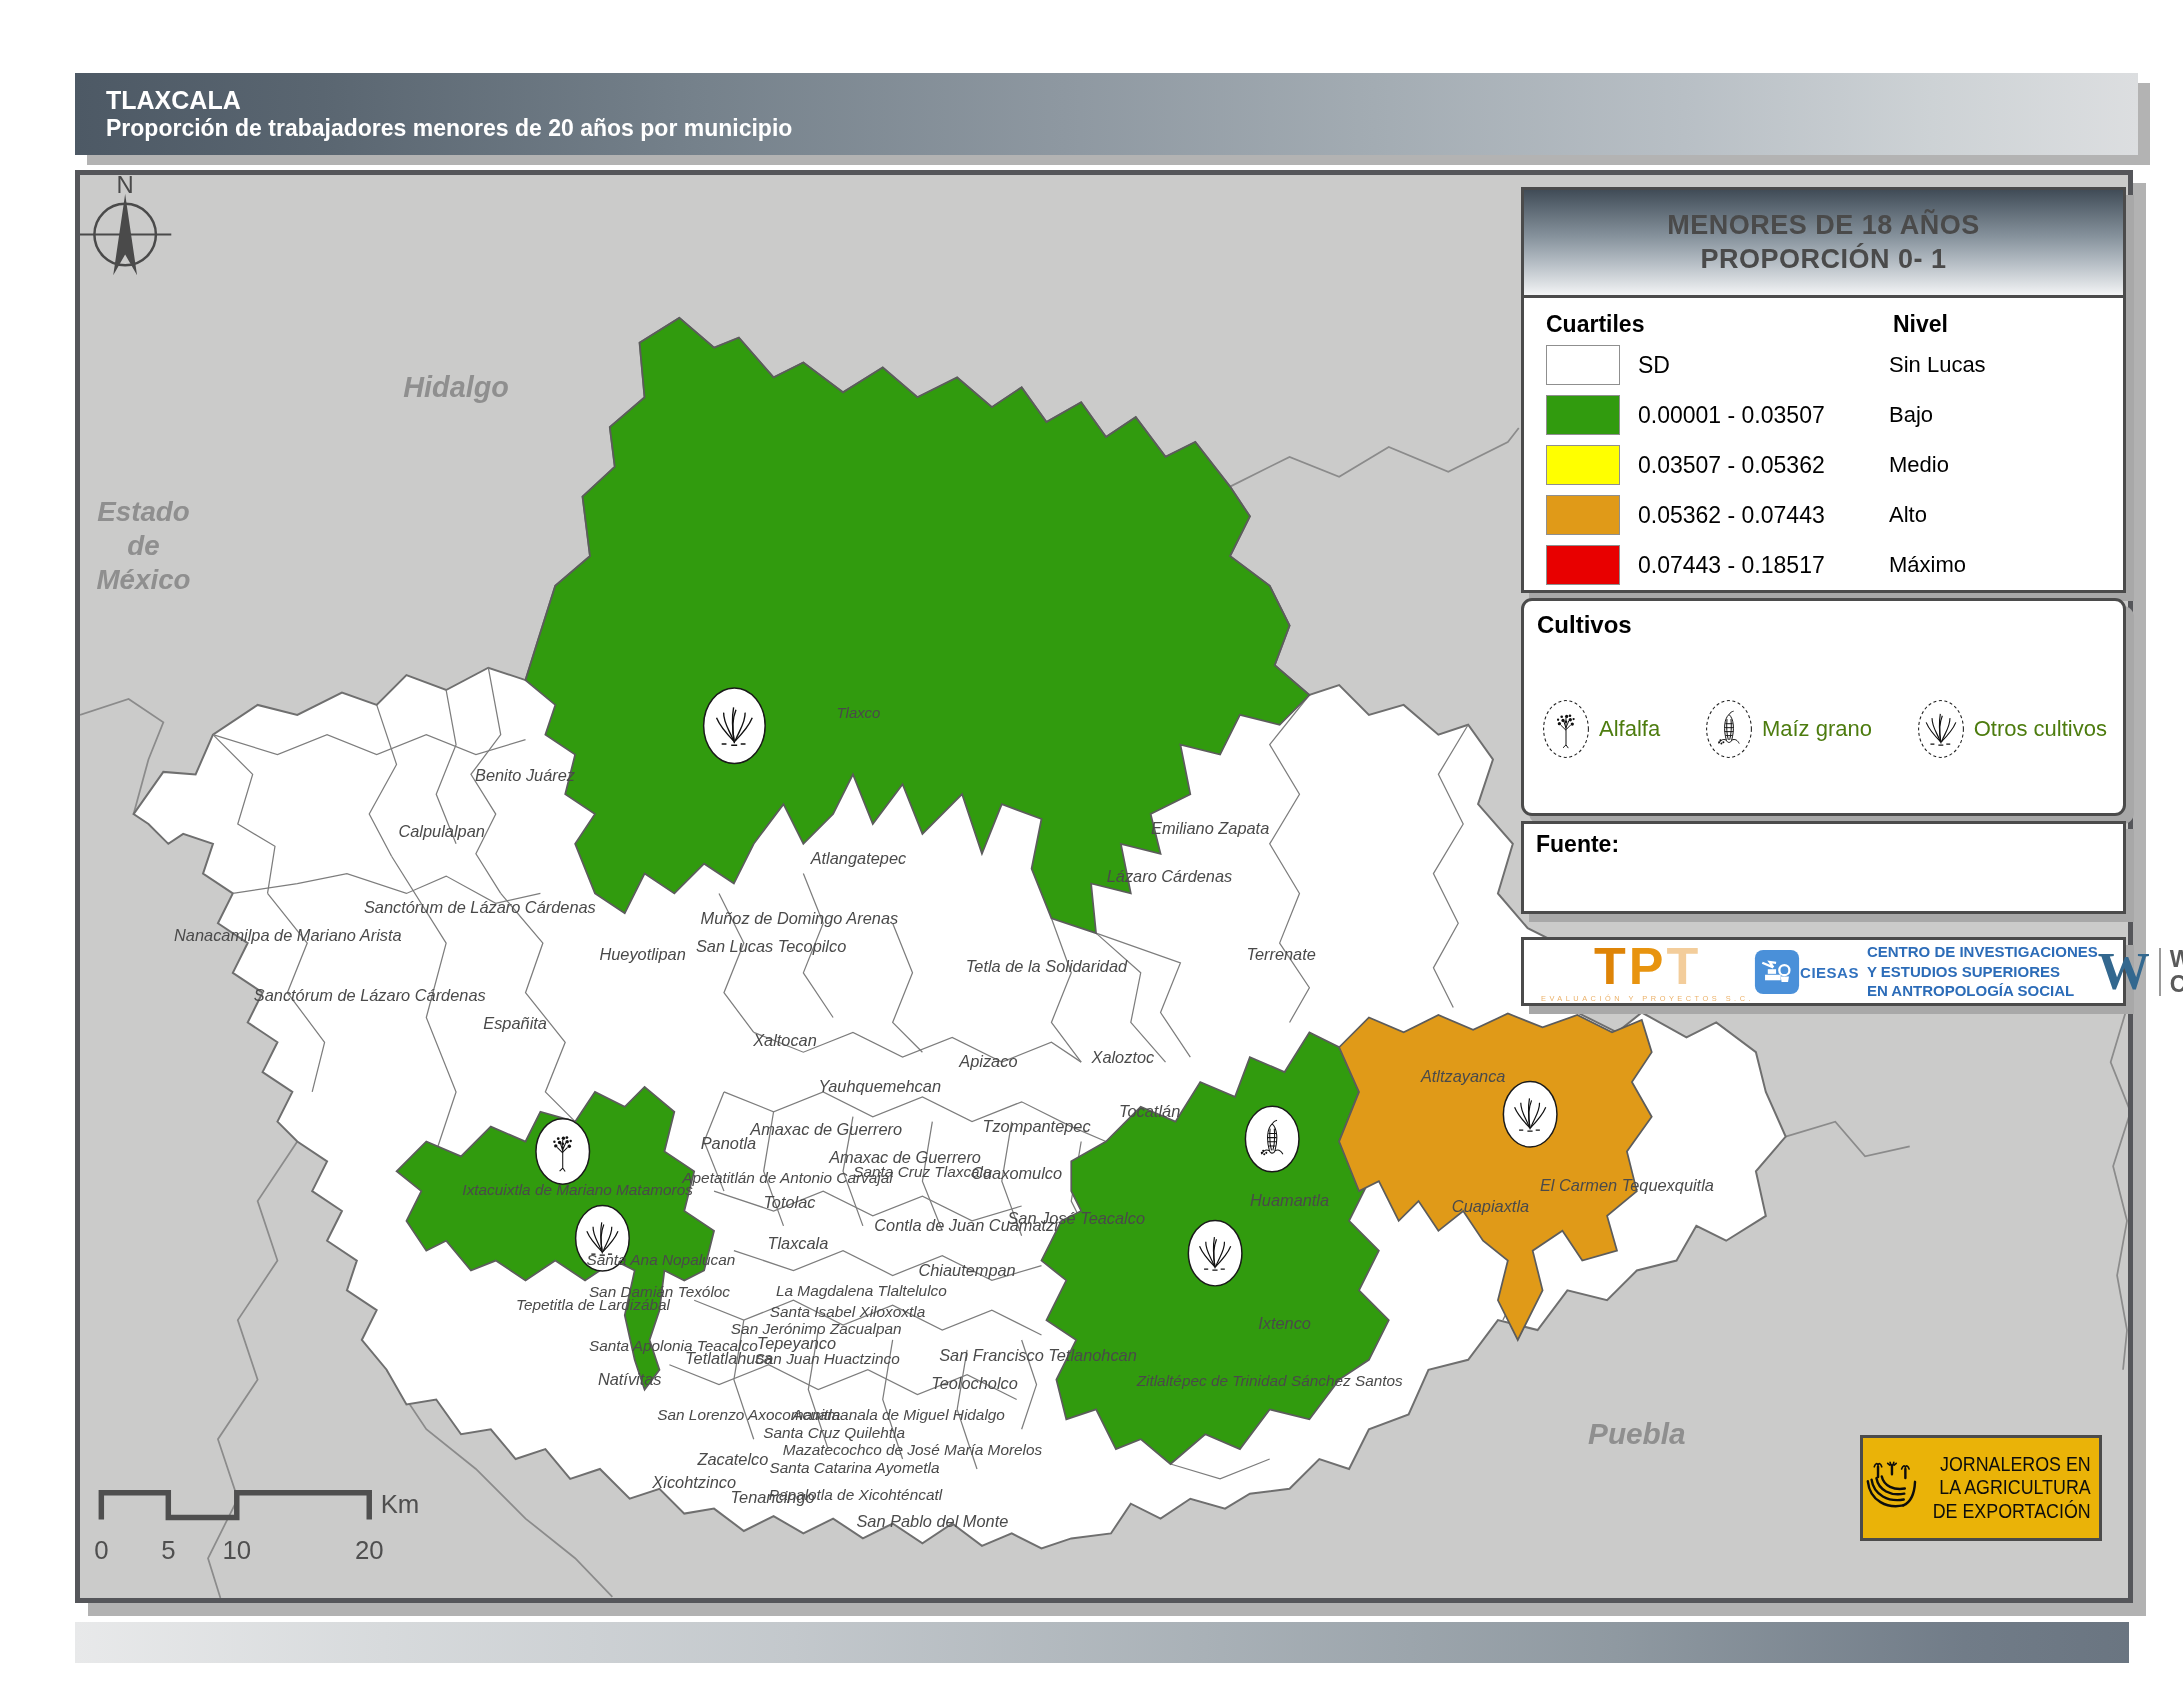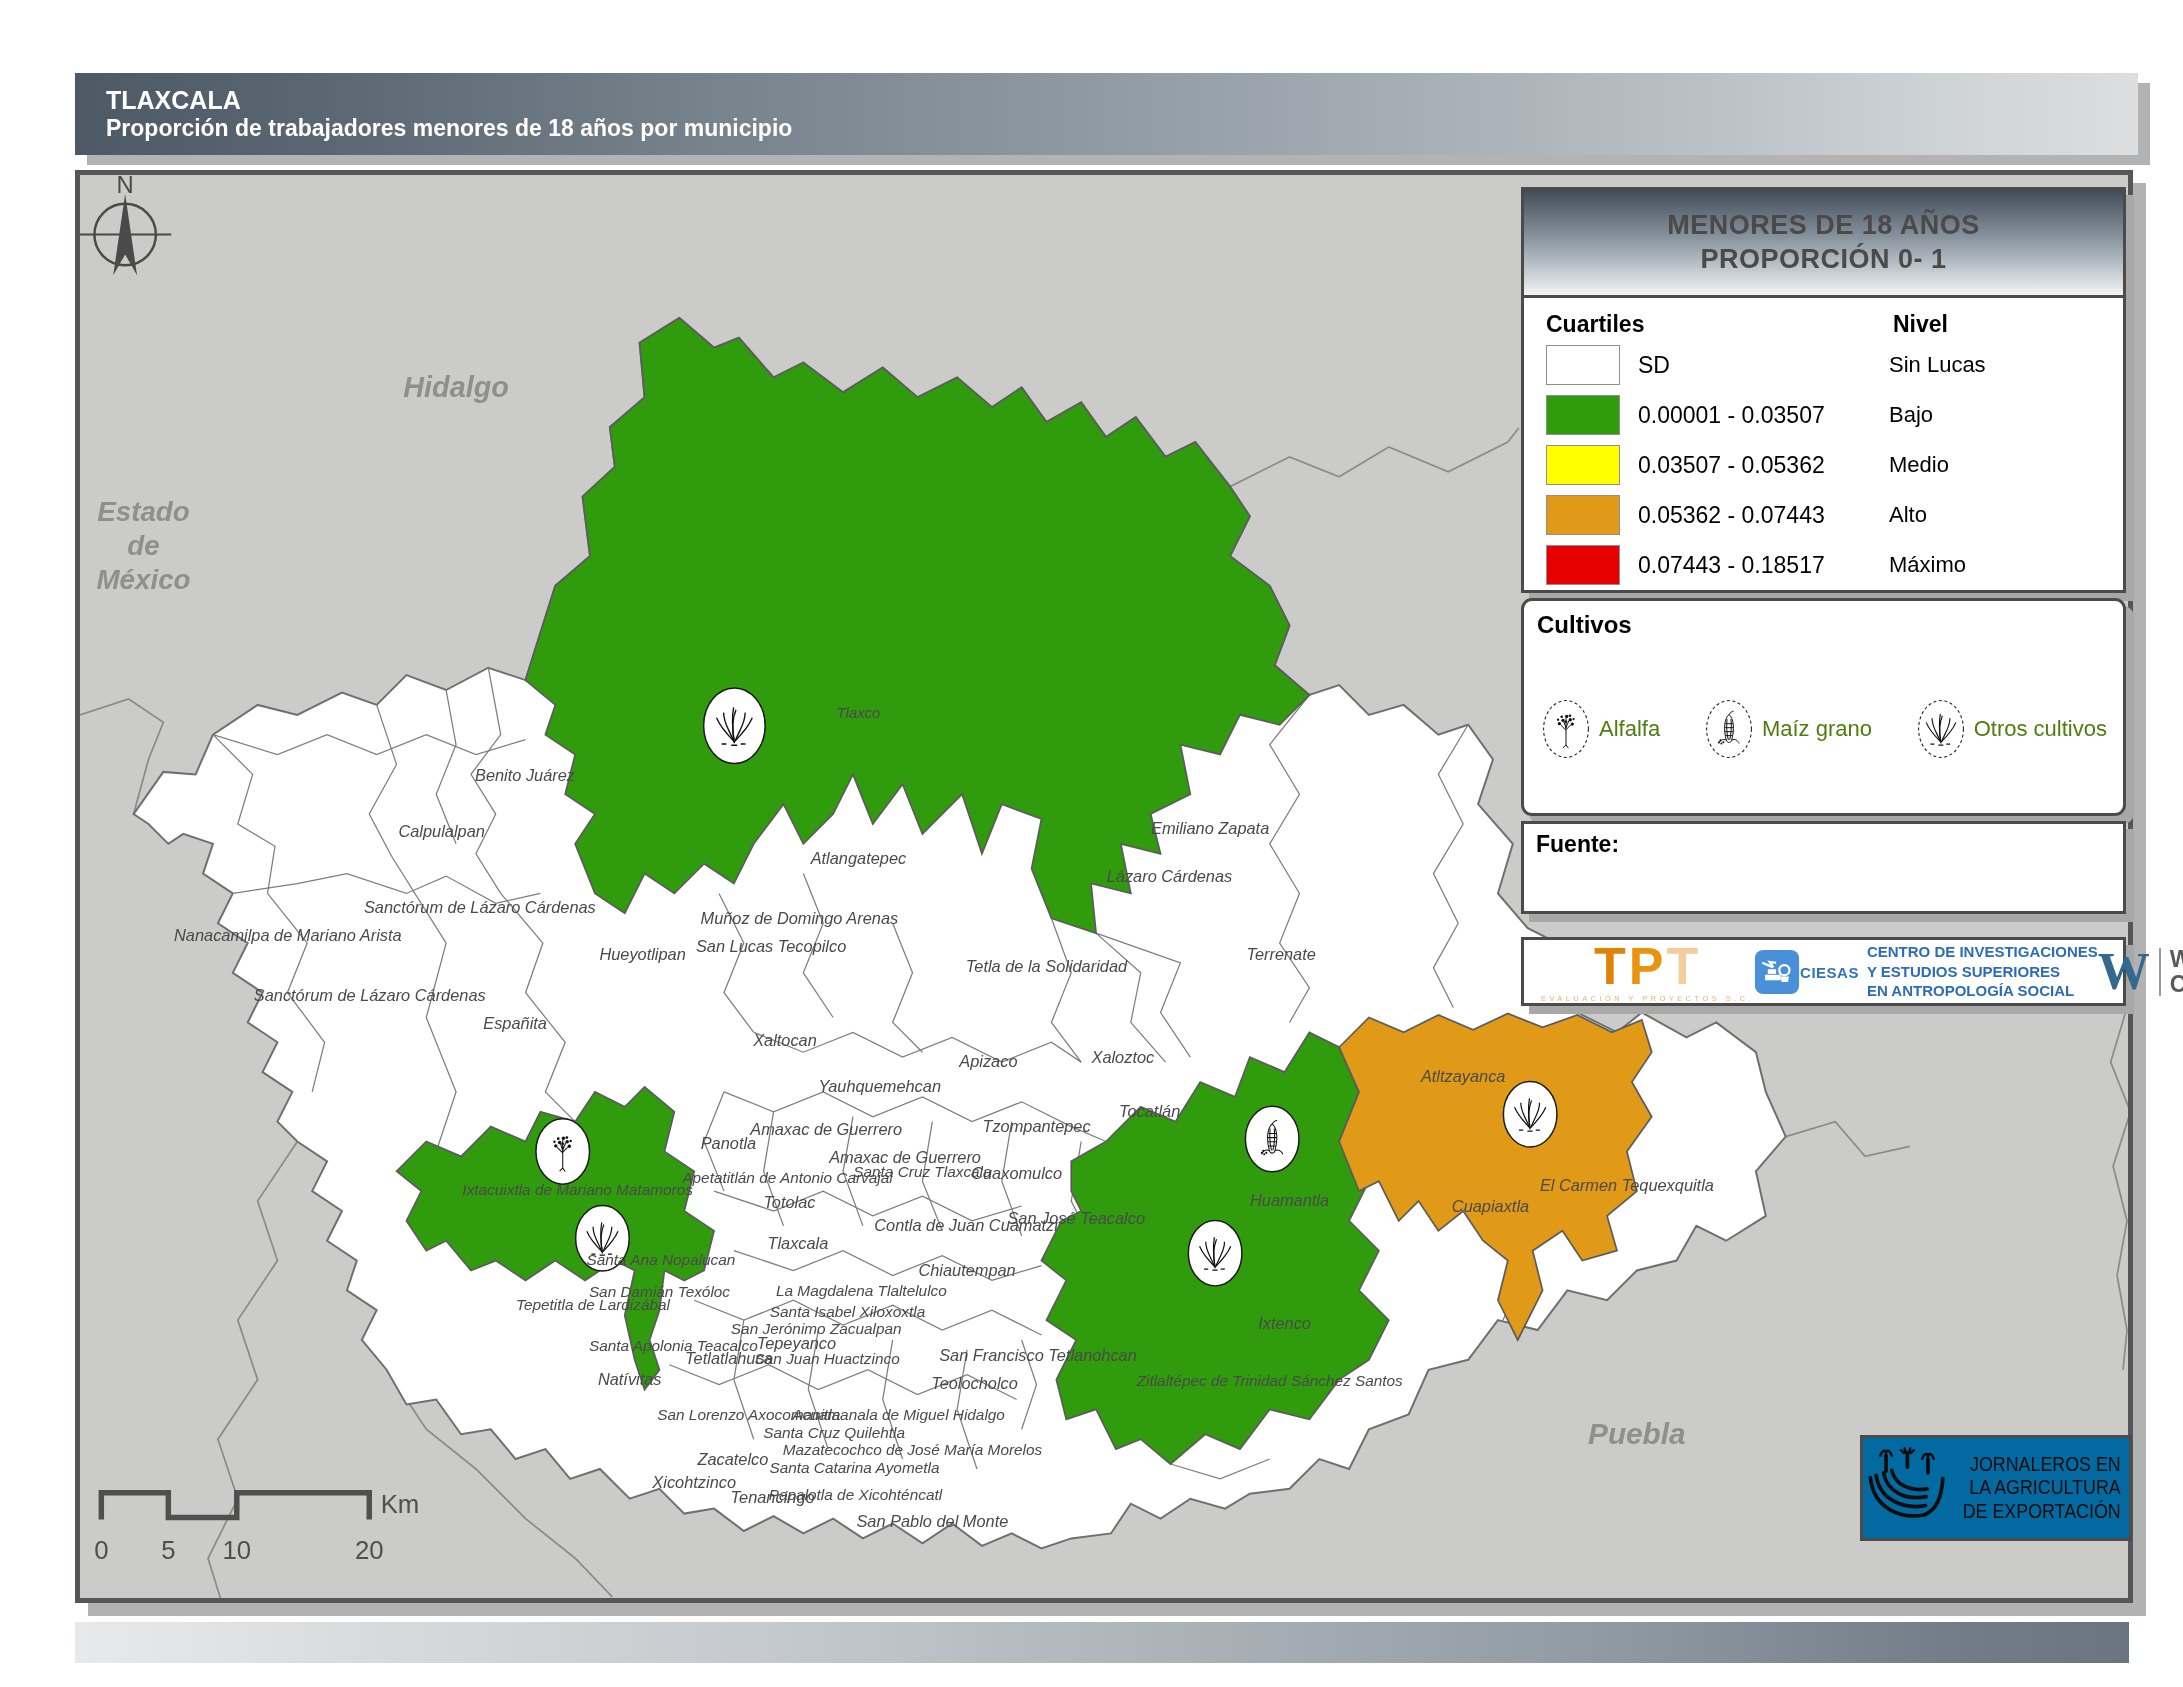--- a/index.html
+++ b/index.html
@@ -62,35 +62,35 @@
   .ciesas .iconcol{display:flex;flex-direction:row;align-items:center;}
   .ciesas .acr{font-size:15px;font-weight:bold;color:#3172bf;letter-spacing:0.5px;margin-top:1px;}
   .ciesas .lines{margin-left:8px;}
   .ciesas .lines div{font-size:15px;font-weight:bold;color:#2c6cb8;line-height:1.3;white-space:nowrap;}
   .wilson{display:flex;align-items:center;}
   .wilson .w{font-family:"Liberation Serif",serif;font-size:52px;font-weight:bold;color:#33688F;line-height:1;}
   .wilson .bar{width:2px;height:48px;background:#9a9a9a;margin:0 9px;}
   .wilson .nm div{font-size:23px;font-weight:bold;color:#5a5a5a;line-height:1.05;}
 
   
-  #jornaleros{left:1860px;top:1435px;width:272px;height:106px;background:#0369a1;border:3px solid #4b4b4b;
+  #jornaleros{left:1860px;top:1435px;width:242px;height:106px;background:#eab308;border:3px solid #4b4b4b;
     box-sizing:border-box;display:flex;align-items:center;}
   #jornaleros .txt{flex:1;text-align:right;padding-right:8px;}
   #jornaleros .txt div{font-size:19.4px;color:#0d0d0d;line-height:1.2;transform:scaleX(0.92);transform-origin:right;white-space:nowrap;}
 
   
   #bottombar{left:75px;top:1622px;width:2054px;height:41px;
     background:linear-gradient(90deg,#e8e9ea 0%,#d7dadc 15%,#c3c8cc 35%,#a9b1b7 55%,#8f99a1 75%,#717c88 92%,#6a7581 100%);}
 </style>
 </head>
 <body>
 
 <div id="titlebar" class="abs">
   <div class="t1">TLAXCALA</div>
-  <div class="t2">Proporción de trabajadores menores de 18 años por municipio</div>
+  <div class="t2">Proporción de trabajadores menores de 20 años por municipio</div>
 </div>
 
 <div id="map-frame" class="abs">
 <svg id="mapsvg" viewBox="162 352 4128 2868">
   <defs>
     <symbol id="sym-otros" viewBox="-60 -60 120 120">
       <g stroke="#111" fill="none" stroke-width="3.5">
         <path d="M0,44 C-5,12 -7,-18 -2,-46"></path>
         <path d="M0,40 C-18,22 -36,2 -45,-20"></path>
         <path d="M0,40 C18,22 36,2 45,-20"></path>

